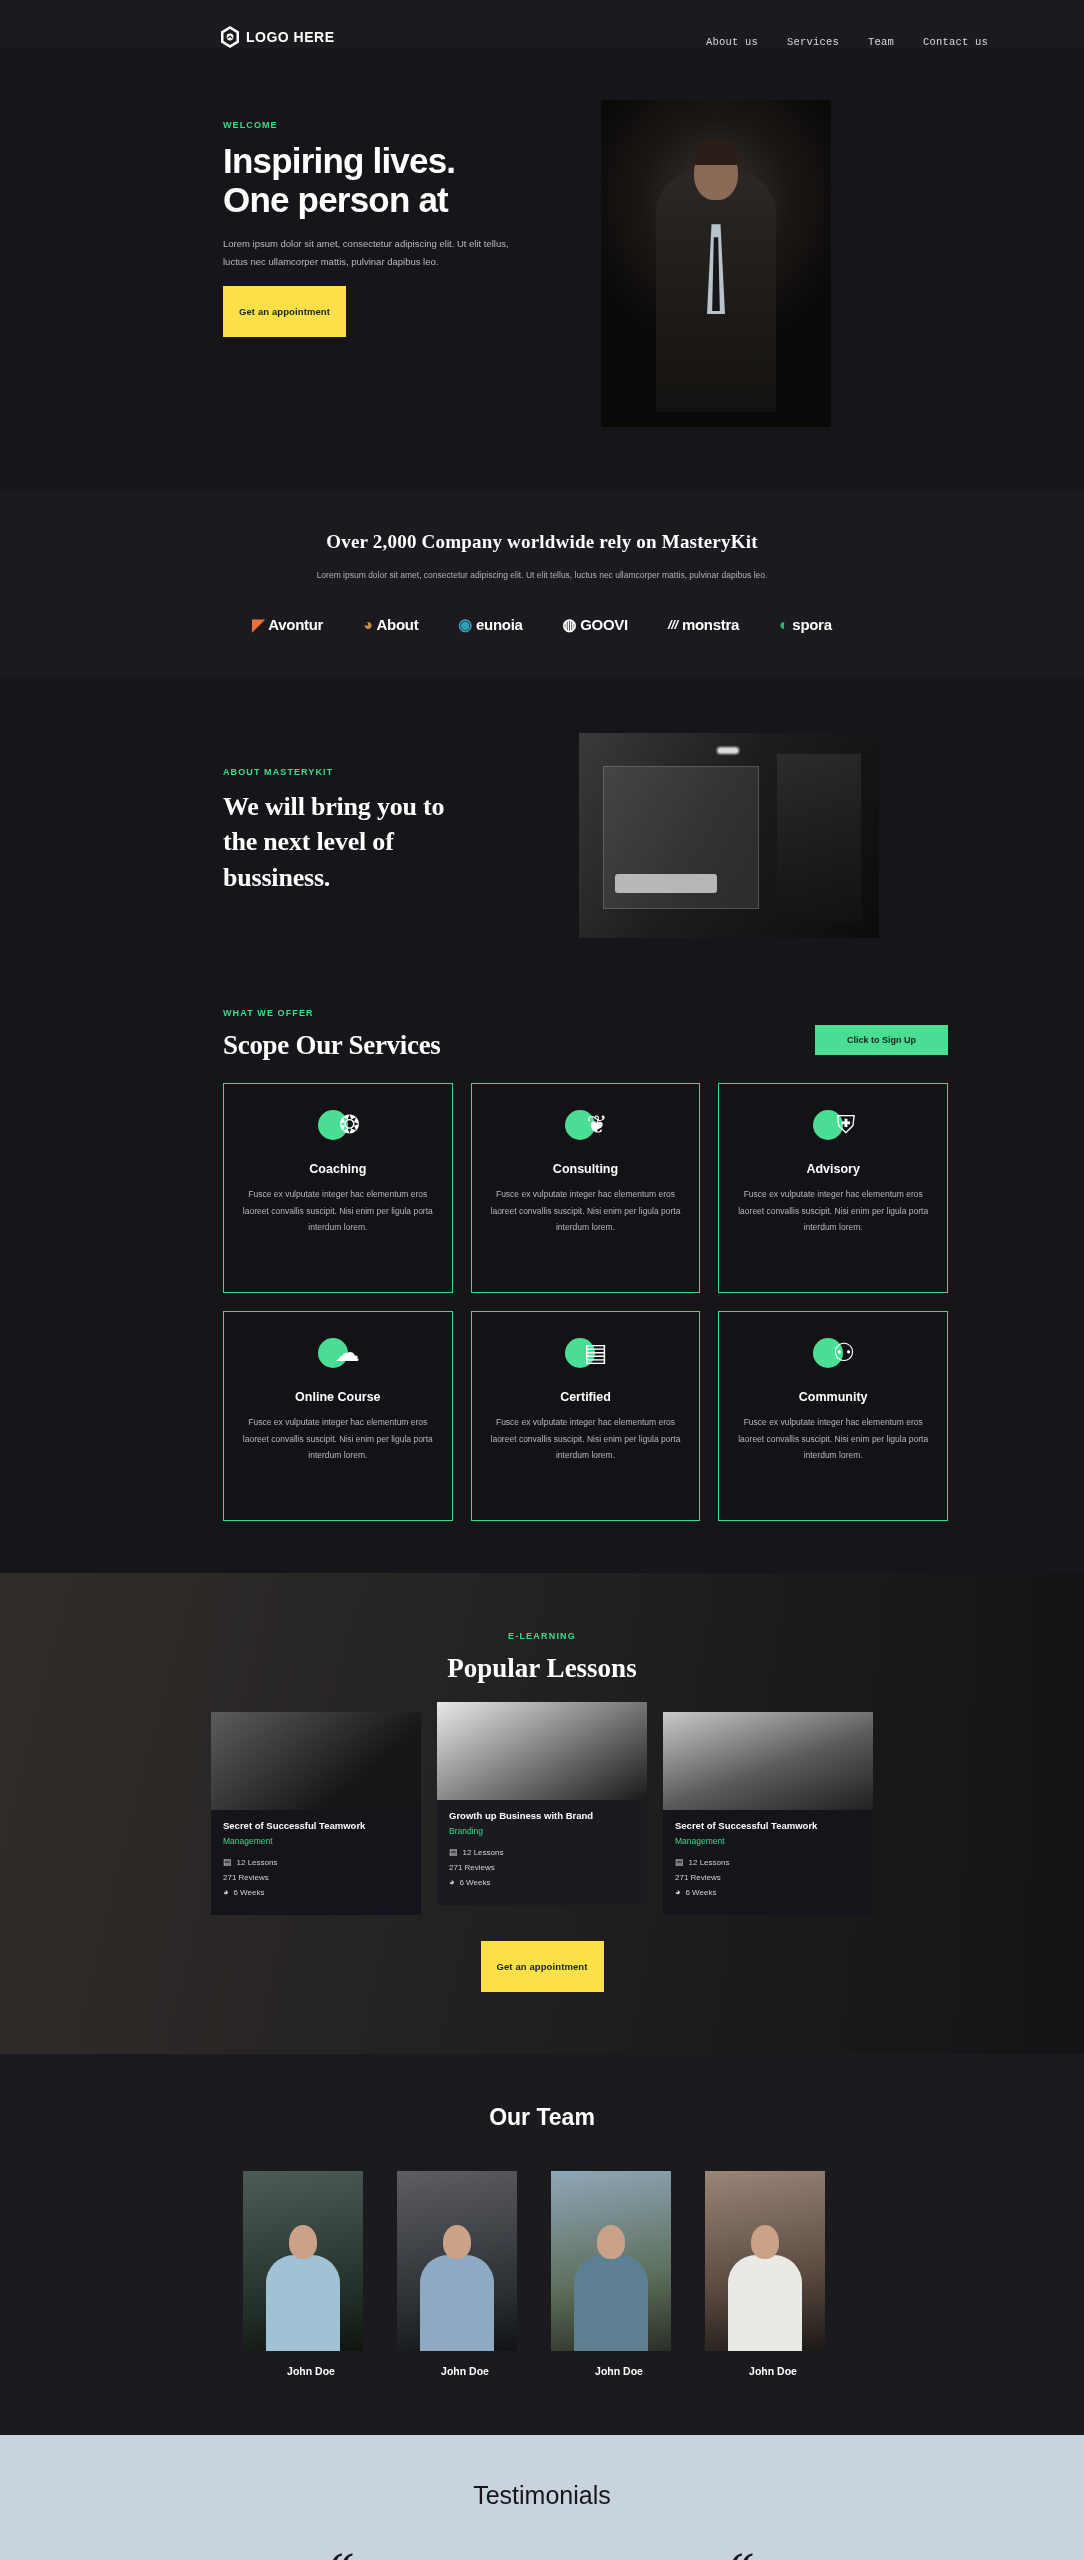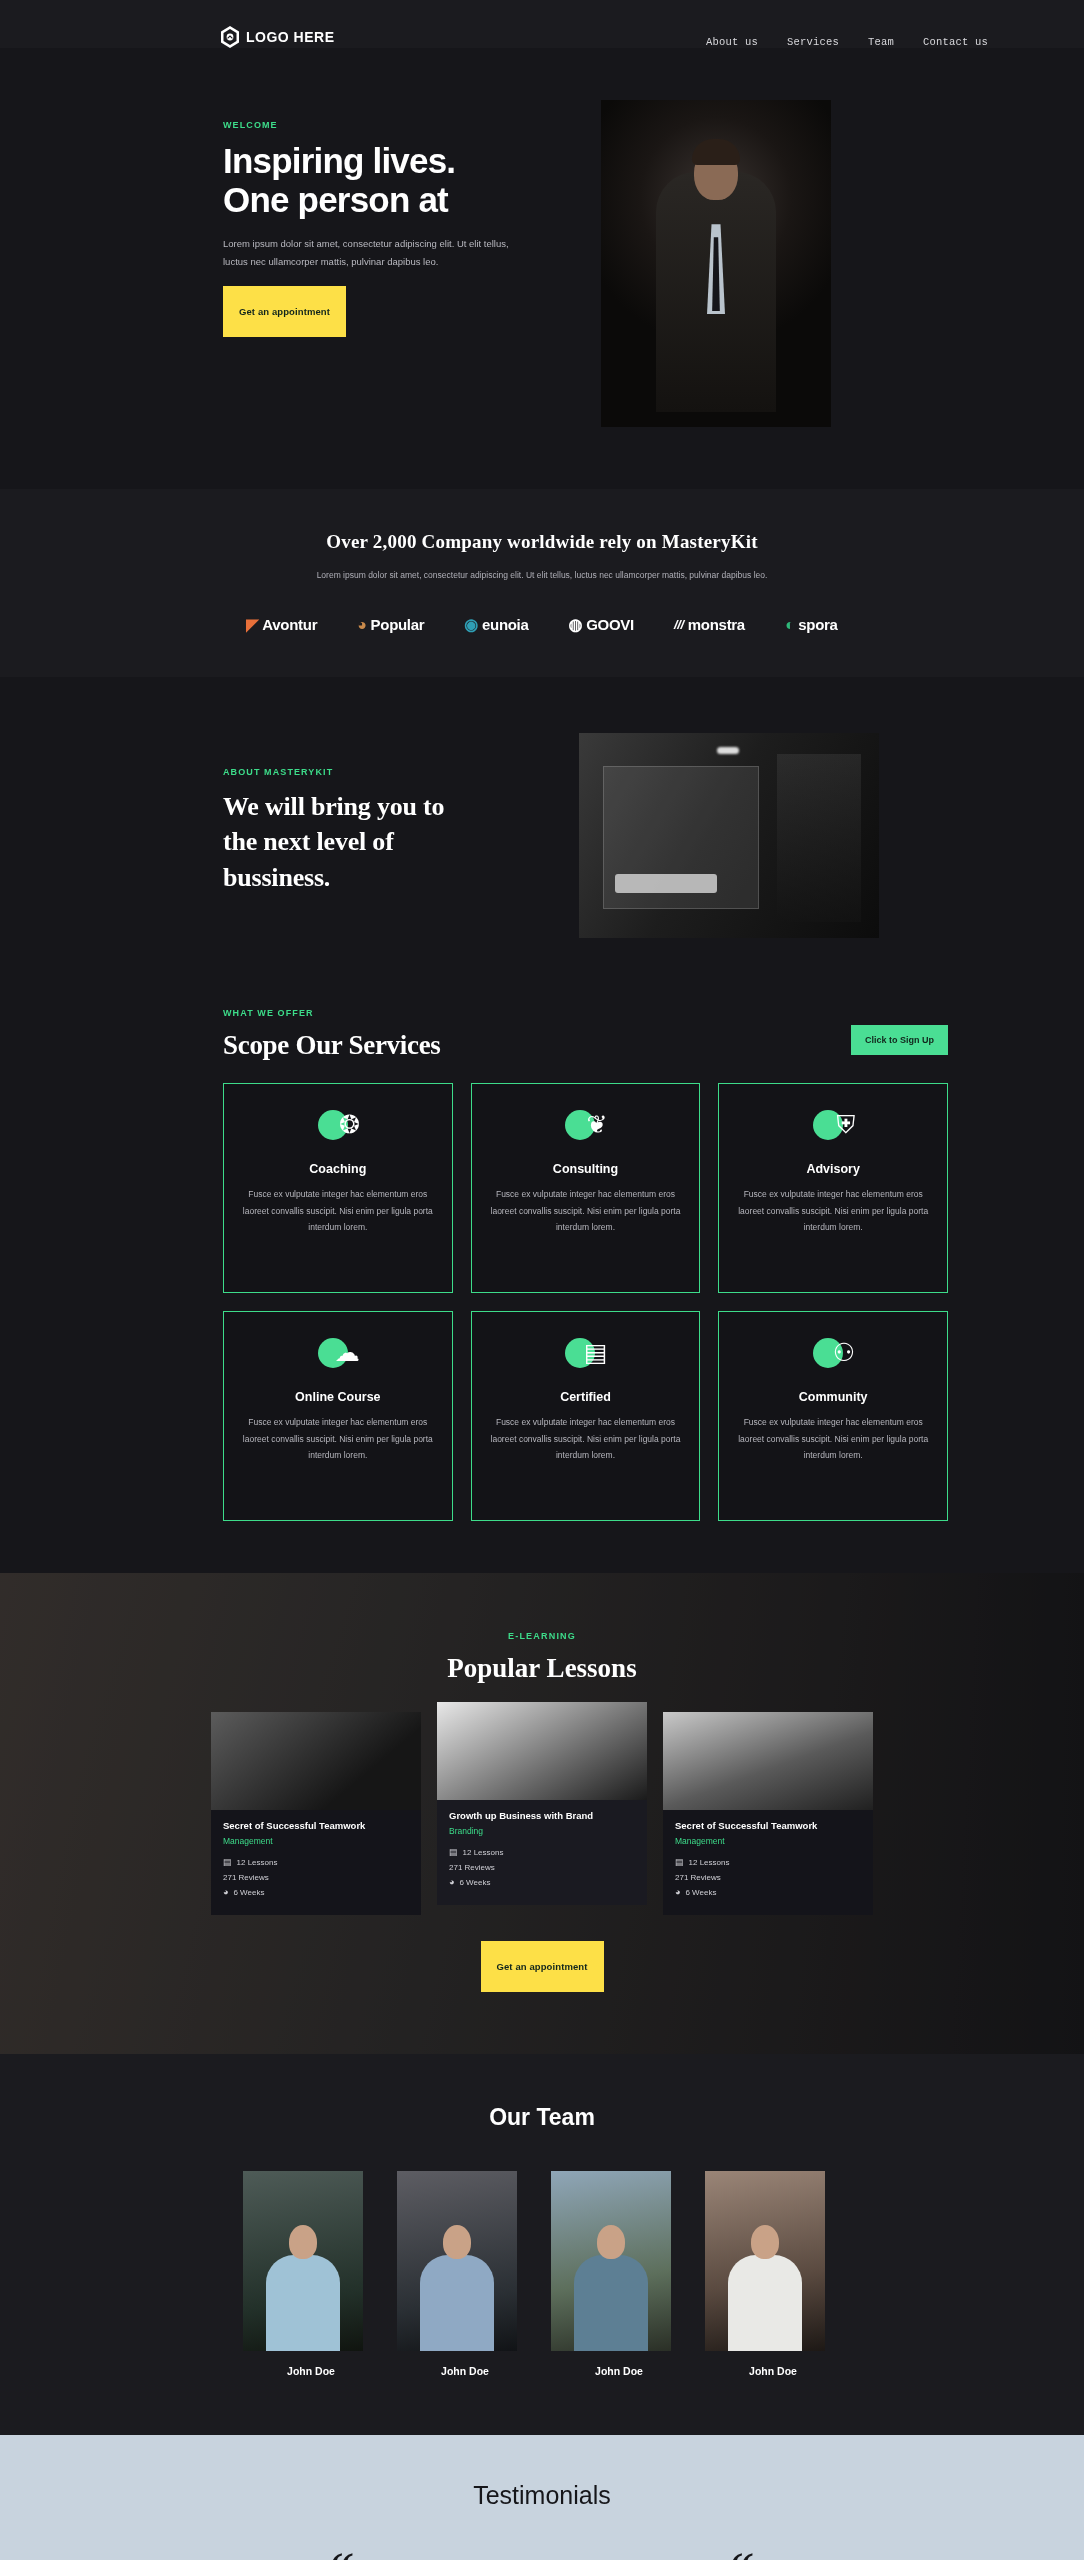--- a/index.html
+++ b/index.html
@@ -137,21 +137,21 @@
   
   .services { background: #16161a; padding: 10px 136px 52px 223px; }
   .svc-head { display: flex; align-items: flex-end; margin-bottom: 22px; }
   .svc-title {
     font-family: "Liberation Serif", serif; font-size: 27px; font-weight: 700;
     color: #fff; letter-spacing: -0.3px;
   }
   .svc-cta { margin-left: auto; margin-bottom: 6px; }
   .btn-signup {
     background: #4ade94; color: #12261c; font-size: 9px; font-weight: 700;
-    padding: 10px 14px; border: none; cursor: pointer;
+    padding: 10px 32px; border: none; cursor: pointer;
   }
   .svc-grid { display: grid; grid-template-columns: repeat(3, 1fr); gap: 18px; }
   .svc-card {
     border: 1px solid #3ddc8a; background: #131317;
     padding: 24px 18px 28px; text-align: center; min-height: 210px;
   }
   .svc-icon {
     width: 44px; height: 44px; margin: 0 auto 10px; position: relative;
   }
   .svc-icon .blob {
@@ -283,21 +283,21 @@
   <div class="clients">
     <div class="clients-title">Over 2,000 Company worldwide rely on MasteryKit</div>
     <div class="clients-sub">Lorem ipsum dolor sit amet, consectetur adipiscing elit. Ut elit tellus, luctus nec ullamcorper mattis, pulvinar dapibus leo.</div>
     <div class="logo-row">
       <div class="logo-item">
         <span class="gl" style="color:#e8703a">◤</span>
         <span>Avontur</span>
       </div>
       <div class="logo-item">
         <span class="gl" style="color:#c98a4b">◕</span>
-        <span>Popular</span>
+        <span>About</span>
       </div>
       <div class="logo-item">
         <span class="gl" style="color:#2f9fb5">◉</span>
         <span>eunoia</span>
       </div>
       <div class="logo-item">
         <span class="gl" style="color:#ffffff">◍</span>
         <span>GOOVI</span>
       </div>
       <div class="logo-item">

